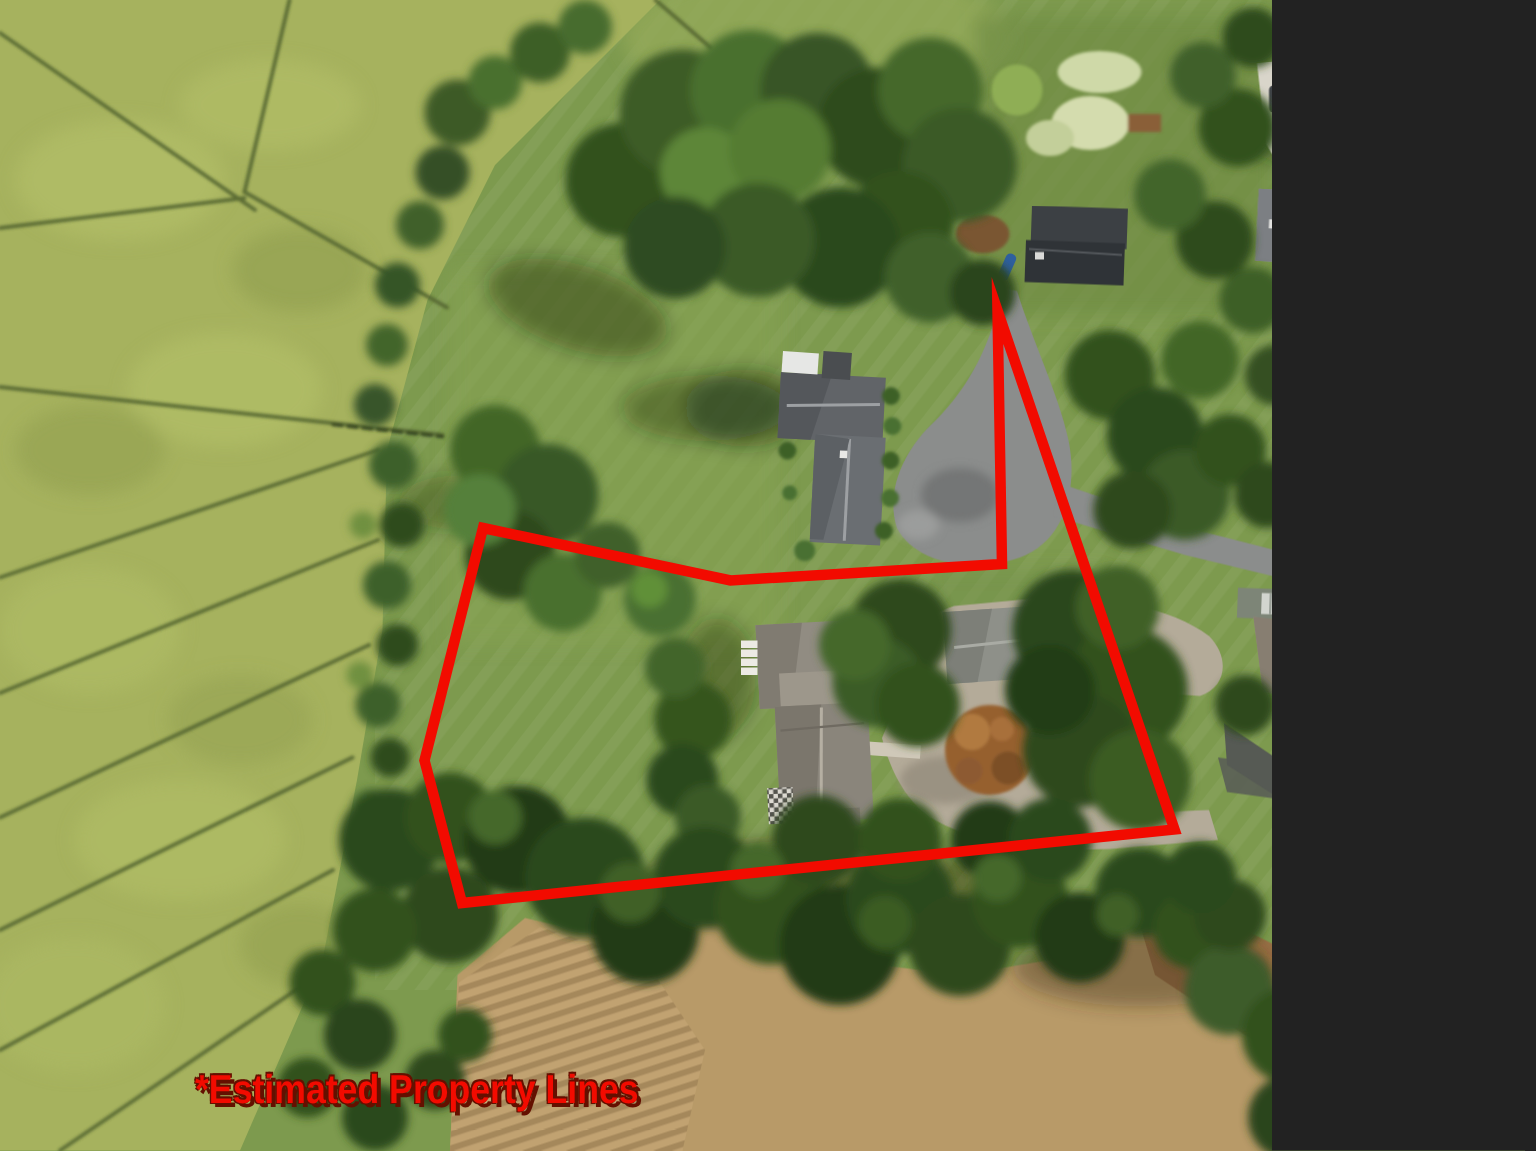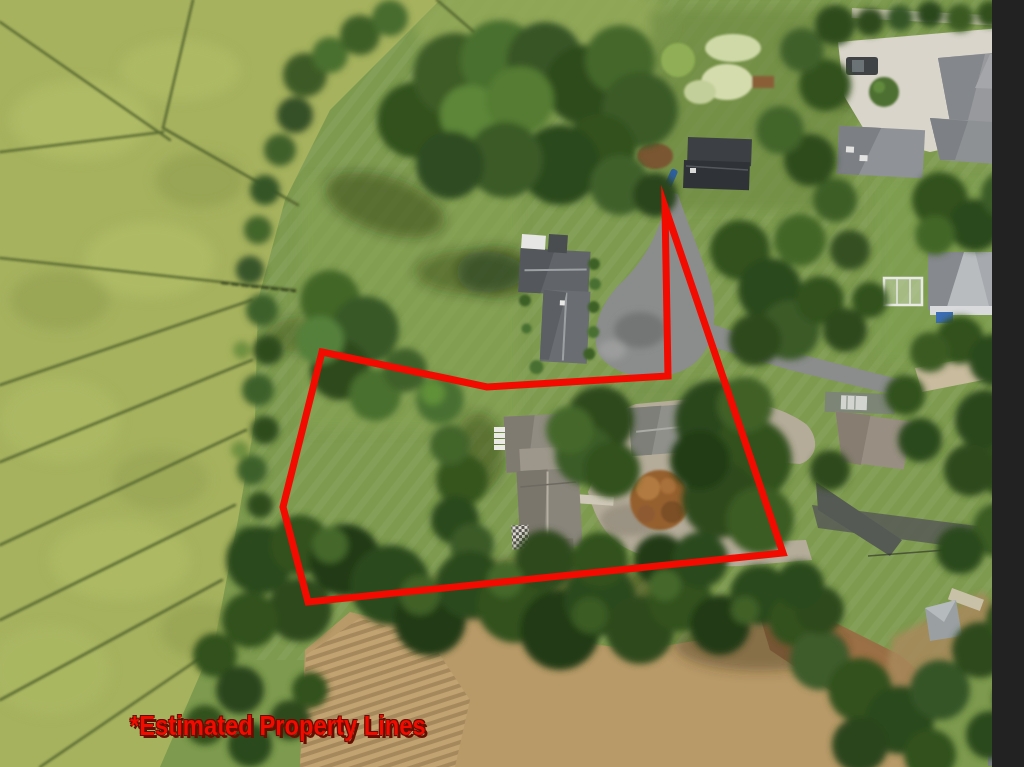--- a/index.html
+++ b/index.html
@@ -1,16 +1,16 @@
 <!DOCTYPE html>
 <html><head>
 <meta charset="utf-8">
 <style>
   html,body{margin:0;padding:0;background:#222;}
-  .stage{position:relative;width:992px;height:767px;overflow:hidden;font-family:"Liberation Sans",sans-serif;}
+  .stage{position:relative;width:848px;height:767px;overflow:hidden;font-family:"Liberation Sans",sans-serif;}
   .stage svg{position:absolute;left:0;top:0;}
   .caption{
     position:absolute;left:130px;top:711px;
     font-size:27px;font-weight:700;letter-spacing:0px;
     transform:scaleX(.88);transform-origin:left center;
     white-space:nowrap;user-select:none;
   }
 </style>
 </head>
 <body>

